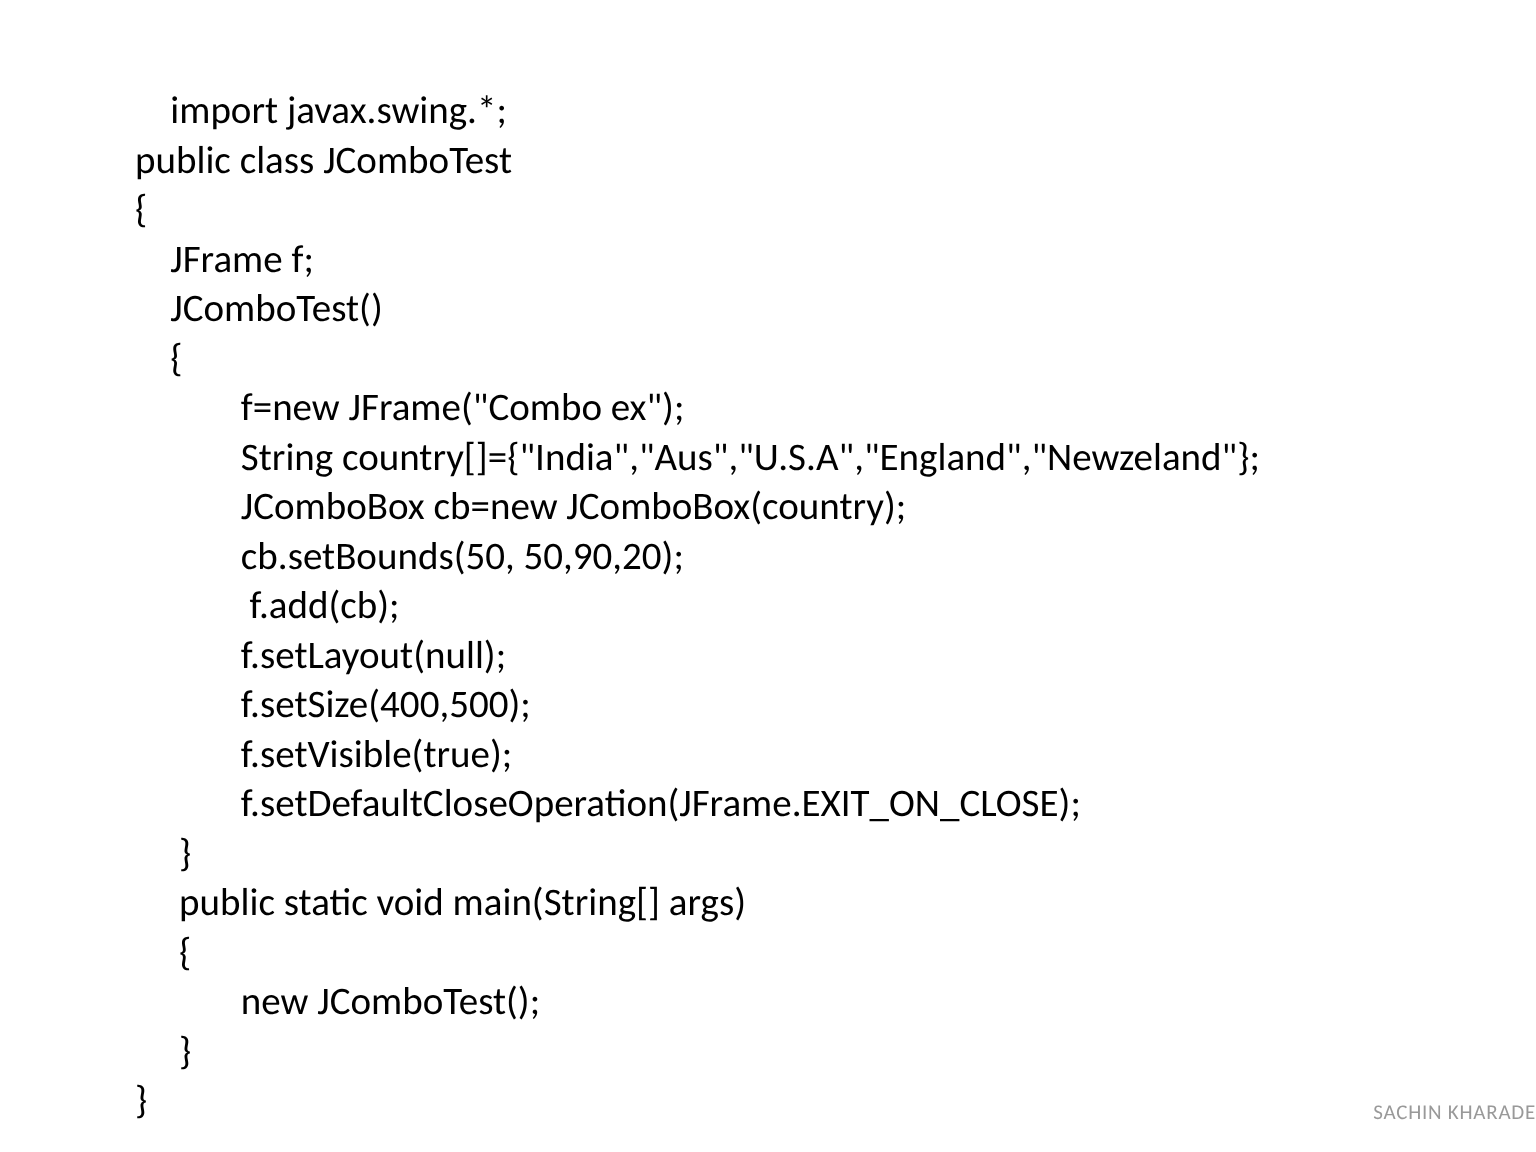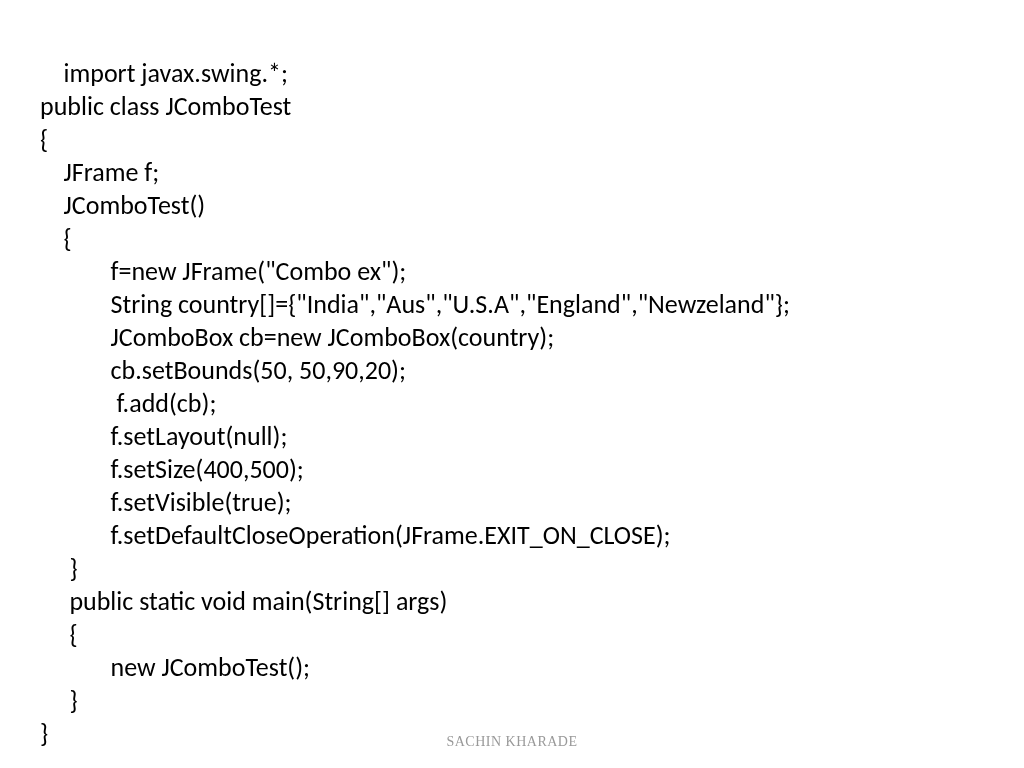--- a/index.html
+++ b/index.html
@@ -11,40 +11,39 @@
       width: 1024px;
       height: 768px;
       background: #ffffff;
       font-family: Calibri, "Segoe UI", Arial, sans-serif;
       position: relative;
       overflow: hidden;
     }
     .slide {
       width: 100%;
       height: 100%;
-      padding: 24px 90px 20px 40px;
+      padding: 24px 90px 20px 90px;
       position: relative;
     }
     .code-block {
       font-size: 26px;
       line-height: 1.27;
       color: #000000;
       white-space: pre;
       font-family: Calibri, "Segoe UI", Arial, sans-serif;
     }
     .footer {
       position: absolute;
       bottom: 18px;
       left: 0;
       right: 0;
-      text-align: center;
+      text-align: right;
       font-size: 14px;
       color: #999999;
       letter-spacing: 0.5px;
-      font-family: Liberation Serif, serif;
     }
   </style>
 </head>
 <body>
 
 <div class="slide">
   <div class="code-block">
     <span>import javax.swing.*;</span>
 <span>public class JComboTest</span>
 <span>{</span>

